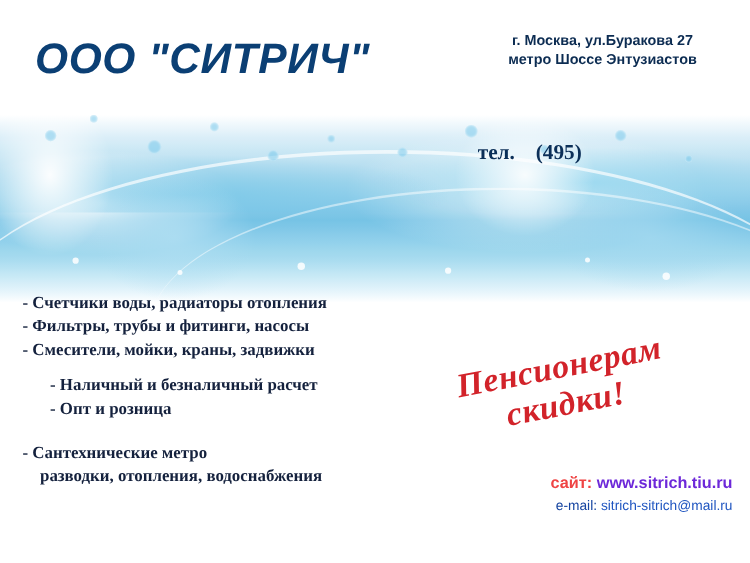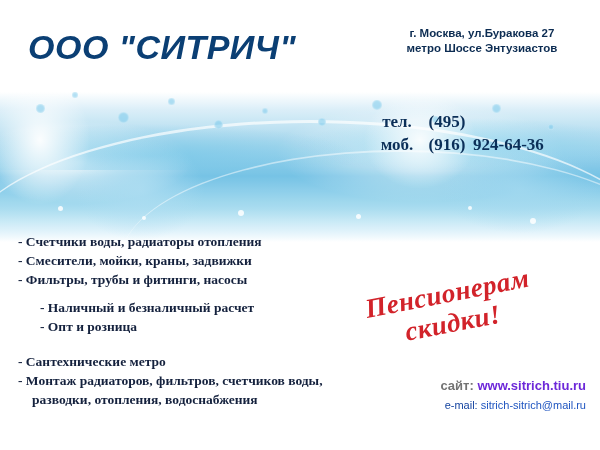--- a/index.html
+++ b/index.html
@@ -194,21 +194,21 @@
     position: absolute;
     right: 14px;
     top: 378px;
     font-family: "Liberation Sans", sans-serif;
     font-size: 13px;
     color: #1544a0;
     font-weight: bold;
     text-align: right;
     white-space: nowrap;
   }
-  .web .lbl { color: #737373; margin-top: 24px; }
+  .web .lbl { color: #ef4444; margin-top: 24px; }
   .web .url { color: #6d28d9; }
   .email {
     position: absolute;
     right: 14px;
     top: 399px;
     font-family: "Liberation Sans", sans-serif;
     font-size: 11px;
     color: #1544a0;
     text-align: right;
     white-space: nowrap;
@@ -253,39 +253,33 @@
   <div class="addr">
     <div>г. Москва, ул.Буракова  27</div>
     <div>метро Шоссе Энтузиастов</div>
   </div>
 
   <div class="phones">
     <div class="phone-row">
       <span class="phone-label">тел.</span>
       <span class="phone-code">(495)</span>
     </div>
-    <div class="phone-row">
-      <span class="phone-label">моб.</span>
-      <span class="phone-code">(916)</span>
-      <span class="phone-num">924-64-36</span>
-    </div>
   </div>
 
   <div class="services">
     <div class="lvl1">- Счетчики воды, радиаторы отопления</div>
+    <div class="lvl1">- Фильтры, трубы и фитинги, насосы</div>
     <div class="lvl1">- Смесители, мойки, краны, задвижки</div>
-    <div class="lvl1">- Фильтры, трубы и фитинги, насосы</div>
     <div class="gap"></div>
     <div class="lvl2">- Наличный и безналичный расчет</div>
     <div class="lvl2">- Опт и розница</div>
   </div>
 
   <div class="svc-bottom">
     <div>- Сантехнические метро</div>
-    <div>- Монтаж радиаторов, фильтров, счетчиков воды,</div>
     <div class="indent-cont">разводки, отопления, водоснабжения</div>
   </div>
 
   <div class="stamp">
     <div class="l1">Пенсионерам</div>
     <div class="l2">скидки!</div>
   </div>
 
   <div class="web">
     <span class="lbl">сайт:</span>

